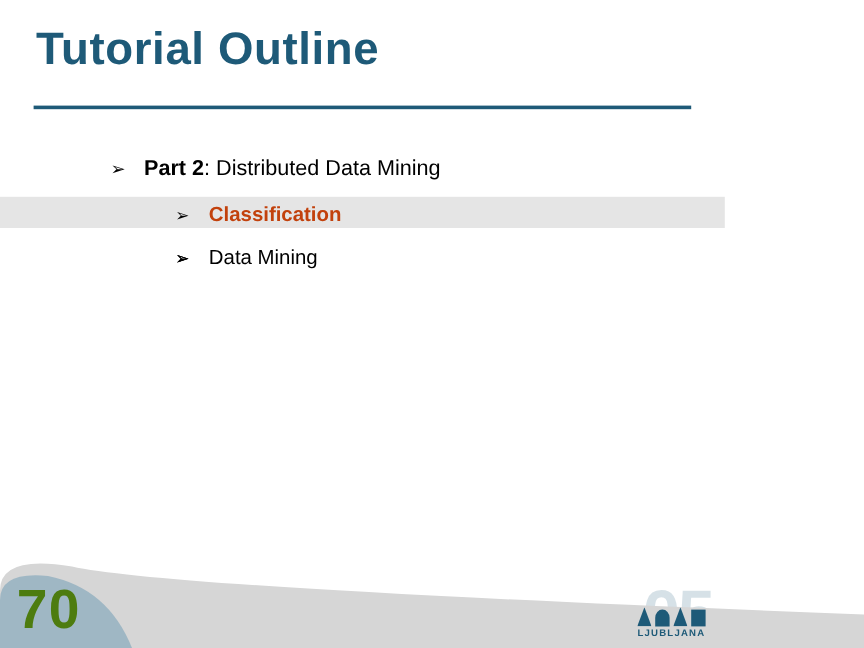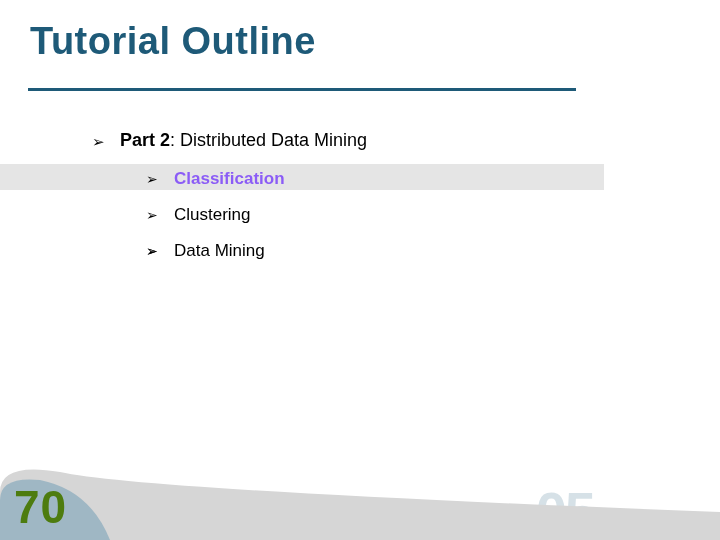--- a/index.html
+++ b/index.html
@@ -58,21 +58,21 @@
   .lvl2 .arrow { font-size: 14px; }
   .highlight-band {
     position: absolute;
     left: 0;
     right: 0;
     height: 26px;
     top: 164px;
     background: #e5e5e5;
     z-index: -1;
   }
-  .highlight-text { color: #8b5cf6; font-weight: 700; }
+  .highlight-text { color: #c2410c; font-weight: 700; }
 
   
   .footer-shape {
     position: absolute;
     bottom: 0;
     left: 0;
     width: 720px;
     height: 78px;
     overflow: hidden;
   }
@@ -139,21 +139,20 @@
         <span class="bold">Part 2</span><span>:  </span><span>Distributed Data Mining</span>
       </span>
     </div>
 
     <div class="bullet lvl2">
       <span class="arrow">➢</span>
       <span class="txt highlight-text">Classification</span>
     </div>
     <div class="bullet lvl2">
       <span class="arrow">➢</span>
-      <span class="txt">Clustering</span>
     </div>
     <div class="bullet lvl2">
       <span class="arrow">➢</span>
     </div>
     <div class="bullet lvl2">
       <span class="arrow">➢</span>
       <span class="txt">Data Mining</span>
     </div>
   </div>
 
@@ -161,14 +160,23 @@
     <svg width="720" height="78" viewBox="0 0 720 78">
       <path d="M 0 78 L 0 30 Q 0 0 60 10 Q 140 28 720 50 L 720 78 Z" fill="#d6d6d6"></path>
       <path d="M 0 78 L 0 38 Q 0 14 40 18 Q 90 28 110 78 Z" fill="#9fb7c4"></path>
     </svg>
   </div>
 
   <div class="pagenum">70</div>
 
   <div class="big05">05</div>
 
+  <div class="logo">
+    <div class="logo-row">
+      <div class="lg a"></div>
+      <div class="lg b"></div>
+      <div class="lg c"></div>
+      <div class="lg d"></div>
+    </div>
+    <div class="logo-text">LJUBLJANA</div>
+  </div>
 
 </div>
 
 </body></html>

